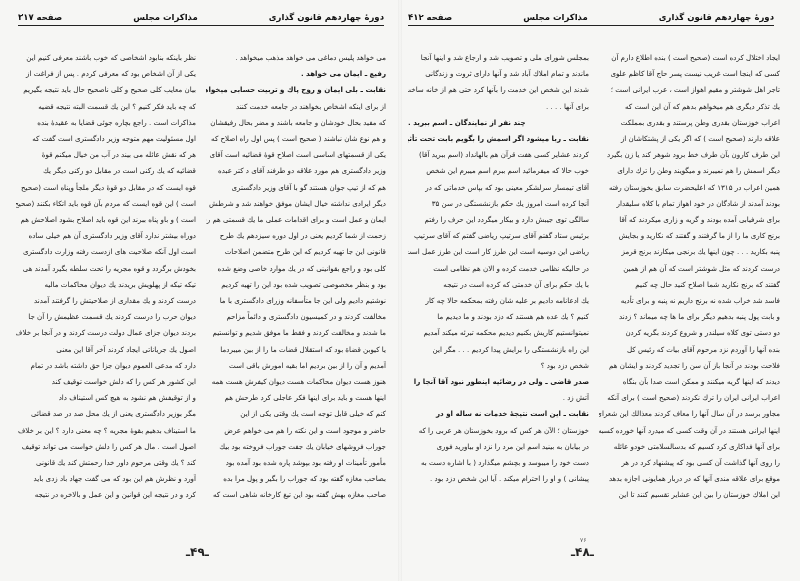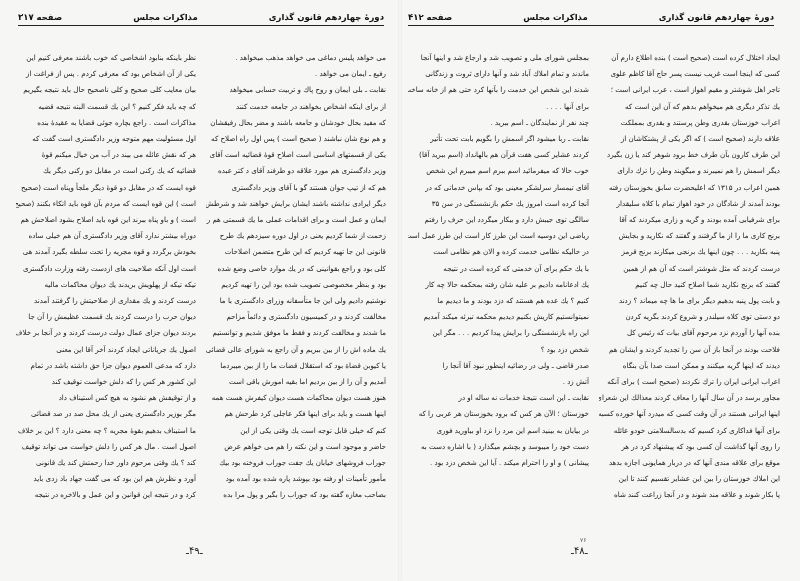--- a/index.html
+++ b/index.html
@@ -33,25 +33,25 @@
   }
   .page.left .cols { left:16px; width:370px; }
   .page.right .cols { left:8px; width:372px; }
   .col {
     flex:1; direction:rtl; text-align:justify;
     font-size:7.1px; line-height:16.2px; color:#1b1b1b;
     overflow:hidden;
     margin-top:20px;
   }
   .col .line { display:block; white-space:nowrap; overflow:hidden; text-overflow:clip; }
-  .col .line.speaker { font-weight:normal; }
-  .col .line.center { text-align:right; }
+  .col .line.speaker { font-weight:bold; }
+  .col .line.center { text-align:left; }
 
   .page-number {
-    position:absolute; top:545px; font-size:10px; font-weight:normal;
+    position:absolute; top:545px; font-size:12px; font-weight:bold;
     color:#222; direction:rtl;
   }
   .page.left .page-number { left:186px; }
   .page.right .page-number { left:171px; }
   .page-subnumber {
     position:absolute; top:536px; left:180px; font-size:6px; color:#555;
   }
   .gutter { position:absolute; left:398px; top:0; width:4px; height:581px;
     background:linear-gradient(to right,#ececea,#f6f6f4,#ececea); }
 </style>
@@ -72,30 +72,29 @@
       <div class="col">
           <span class="line">می خواهد پلیس دماغی می خواهد مذهب میخواهد .</span>
           <span class="line speaker">رفیع ـ ایمان می خواهد .</span>
           <span class="line speaker">نقابت ـ بلی ایمان و روح پاك و تربیت حسابی میخواهد</span>
           <span class="line">از برای اینکه اشخاص بخواهند در جامعه خدمت کنند</span>
           <span class="line">که مفید بحال خودشان و جامعه باشند و مضر بحال رفیقشان</span>
           <span class="line">و هم نوع شان نباشند ( صحیح است ) پس اول راه اصلاح که</span>
           <span class="line">یکی از قسمتهای اساسی است اصلاح قوهٔ قضائیه است آقای</span>
           <span class="line">وزیر دادگستری هم مورد علاقه دو طرفند آقای د کتر عبده</span>
           <span class="line">هم که از تیپ جوان هستند گو با آقای وزیر دادگستری</span>
-          <span class="line">دیگر ایرادی نداشته باشند ایشان برایش خواهند شد و شرطش</span>
+          <span class="line">دیگر ایرادی نداشته خیال ایشان موفق خواهند شد و شرطش</span>
           <span class="line">ایمان و عمل است و برای اقدامات عملی ما یك قسمتی هم رفع</span>
           <span class="line">زحمت از شما کردیم یعنی در اول دوره سیزدهم یك طرح</span>
           <span class="line">قانونی این جا تهیه کردیم که این طرح متضمن اصلاحات</span>
           <span class="line">کلی بود و راجع بقوانینی که در یك موارد خاصی وضع شده</span>
           <span class="line">بود و بنظر مخصوصی تصویب شده بود این را تهیه کردیم</span>
           <span class="line">نوشتیم دادیم ولی این جا متأسفانه وزرای دادگستری با ما</span>
           <span class="line">مخالفت کردند و در کمیسیون دادگستری و دائماً مزاحم</span>
           <span class="line">ما شدند و مخالفت کردند و فقط ما موفق شدیم و توانستیم</span>
-          <span class="line">یك ماده اش را از بین ببریم و آن راجع به شورای عالی قضائی</span>
           <span class="line">یا کیوبن قضاة بود که استقلال قضات ما را از بین میبردما</span>
           <span class="line">آمدیم و آن را از بین بردیم اما بقیه امورش باقی است</span>
           <span class="line">هنوز هست دیوان محاکمات هست دیوان کیفرش هست همه</span>
           <span class="line">اینها هست و باید برای اینها فکر عاجلی کرد طرحش هم</span>
           <span class="line">کنم که خیلی قابل توجه است یك وقتی یکی از این</span>
           <span class="line">حاضر و موجود است و این نکته را هم می خواهم عرض</span>
           <span class="line">جوراب فروشهای خیابان یك جفت جوراب فروخته بود بیك</span>
           <span class="line">مأمور تأمینات او رفته بود بپوشد پاره شده بود آمده بود</span>
           <span class="line">بصاحب مغازه گفته بود که جوراب را بگیر و پول مرا بده</span>
           <span class="line">صاحب مغازه بهش گفته بود این تیغ کارخانه شاهی است که</span>
@@ -107,22 +106,22 @@
           <span class="line">بیان معایب کلی صحیح و کلی ناصحیح حال باید نتیجه بگیریم</span>
           <span class="line">که چه باید فکر کنیم ؟ این یك قسمت البته نتیجه قضیه</span>
           <span class="line">مذاکرات است . راجع بچاره جوئی قضایا به عقیدهٔ بنده</span>
           <span class="line">اول مسئولیت مهم متوجه وزیر دادگستری است گفت که</span>
           <span class="line">هر که نقش عائله می بیند در آب من خیال میکنم قوهٔ</span>
           <span class="line">قضائیه که یك رکنی است در مقابل دو رکنی دیگر یك</span>
           <span class="line">قوه ایست که در مقابل دو قوهٔ دیگر ملجأ وپناه است (صحیح</span>
           <span class="line">است ) این قوه ایست که مردم بآن قوه باید اتکاء بکنند (صحیح</span>
           <span class="line">است ) و باو پناه ببرند این قوه باید اصلاح بشود اصلاحش هم</span>
           <span class="line">دوراه بیشتر ندارد آقای وزیر دادگستری آن هم خیلی ساده</span>
+          <span class="line">است اول آنکه صلاحیت های ازدست رفته وزارت دادگستری</span>
           <span class="line">بخودش برگردد و قوه مجریه را تحت سلطه بگیرد آمدند هی</span>
-          <span class="line">است اول آنکه صلاحیت های ازدست رفته وزارت دادگستری</span>
           <span class="line">تیکه تیکه از پهلویش بریدند یك دیوان محاکمات مالیه</span>
           <span class="line">درست کردند و یك مقداری از صلاحیتش را گرفتند آمدند</span>
           <span class="line">دیوان حرب را درست کردند یك قسمت عظیمش را آن جا</span>
           <span class="line">بردند دیوان جزای عمال دولت درست کردند و در آنجا بر خلاف</span>
           <span class="line">اصول یك جریاناتی ایجاد کردند آخر آقا این معنی</span>
           <span class="line">دارد که مدعی العموم دیوان جزا حق داشته باشد در تمام</span>
           <span class="line">این کشور هر کس را که دلش خواست توقیف کند</span>
           <span class="line">و از توقیفش هم نشود به هیچ کس استیناف داد</span>
           <span class="line">مگر بوزیر دادگستری یعنی از یك محل صد در صد قضائی</span>
           <span class="line">ما استیناف بدهیم بقوهٔ مجریه ؟ چه معنی دارد ؟ این بر خلاف</span>
@@ -154,20 +153,21 @@
           <span class="line">علاقه دارند (صحیح است ) که اگر یکی از پشتکاشان از</span>
           <span class="line">این طرف کارون بآن طرف خط برود شوهر کند یا زن بگیرد</span>
           <span class="line">دیگر اسمش را هم نمیبرند و میگویند وطن را ترك دارای</span>
           <span class="line">همین اعراب در ۱۳۱۵ که اعلیحضرت سابق بخوزستان رفته</span>
           <span class="line">بودند آمدند از شادگان در خود اهواز تمام با کلاه سلیقدار</span>
           <span class="line">برای شرفیابی آمده بودند و گریه و زاری میکردند که آقا</span>
           <span class="line">برنج کاری ما را از ما گرفتند و گفتند که نکارید و بجایش</span>
           <span class="line">پنبه بکارید . . . چون اینها یك برنجی میکارند برنج قرمز</span>
           <span class="line">درست کردند که مثل شوشتر است که آن هم از همین</span>
           <span class="line">گفتند که برنج نکارید شما اصلاح کنید حال چه کنیم</span>
+          <span class="line">فاسد شد خراب شده نه برنج داریم نه پنبه و برای تأدیه</span>
           <span class="line">و بابت پول پنبه بدهیم دیگر برای ما ها چه میماند ؟ زدند</span>
           <span class="line">دو دستی توی کلاه سیلندر و شروع کردند بگریه کردن</span>
           <span class="line">بنده آنها را آوردم نزد مرحوم آقای بیات که رئیس کل</span>
           <span class="line">فلاحت بودند در آنجا باز آن سن را تجدید کردند و ایشان هم</span>
           <span class="line">دیدند که اینها گریه میکنند و ممکن است صدا بآن بنگاه</span>
           <span class="line">اعراب ایرانی ایران را ترك نکردند (صحیح است ) برای آنکه</span>
           <span class="line">مجاور برسد در آن سال آنها را معاف کردند معذالك این شعرای</span>
           <span class="line">اینها ایرانی هستند در آن وقت کسی که میدرد آنها خورده کسبه</span>
           <span class="line">برای آنها فداکاری کرد کسیم که بدسالسلامتی خودو عائله</span>
           <span class="line">را روی آنها گذاشت آن کسی بود که پیشنهاد کرد در هر</span>
@@ -180,20 +180,21 @@
           <span class="line">ماندند و تمام املاك آباد شد و آنها دارای ثروت و زندگانی</span>
           <span class="line">شدند این شخص این خدمت را بآنها کرد حتی هم از خانه ساخت</span>
           <span class="line">برای آنها . . . .</span>
           <span class="line speaker center">چند نفر از نمایندگان ـ اسم ببرید .</span>
           <span class="line speaker">نقابت ـ ربا میشود اگر اسمش را بگویم بابت تحت تأثیر</span>
           <span class="line">کردند عشایر کسی هفت قرآن هم بالهانداد (اسم ببرید آقا)</span>
           <span class="line">خوب حالا که میفرمائید اسم ببرم اسم میبرم این شخص</span>
           <span class="line">آقای تیمسار سرلشکر معینی بود که بپاس خدماتی که در</span>
           <span class="line">آنجا کرده است امروز یك حکم بازنشستگی در سن ۳۵</span>
           <span class="line">سالگی توی جیبش دارد و بیکار میگردد این حرف را رفتم</span>
+          <span class="line">برئیس ستاد گفتم آقای سرتیپ ریاضی گفتم که آقای سرتیپ</span>
           <span class="line">ریاضی این دوسیه است این طرز کار است این طرز عمل است</span>
           <span class="line">در حالیکه نظامی خدمت کرده و الان هم نظامی است</span>
           <span class="line">با یك حکم برای آن خدمتی که کرده است در نتیجه</span>
           <span class="line">یك ادعانامه دادیم بر علیه شان رفته بمحکمه حالا چه کار</span>
           <span class="line">کنیم ؟ یك عده هم هستند که دزد بودند و ما دیدیم ما</span>
           <span class="line">نمیتوانستیم کاریش بکنیم دیدیم محکمه تبرئه میکند آمدیم</span>
           <span class="line">این راه بازنشستگی را برایش پیدا کردیم . . . مگر این</span>
           <span class="line">شخص دزد بود ؟</span>
           <span class="line speaker">صدر قاضی ـ ولی در رضائیه اینطور نبود آقا آنجا را</span>
           <span class="line">آتش زد .</span>

